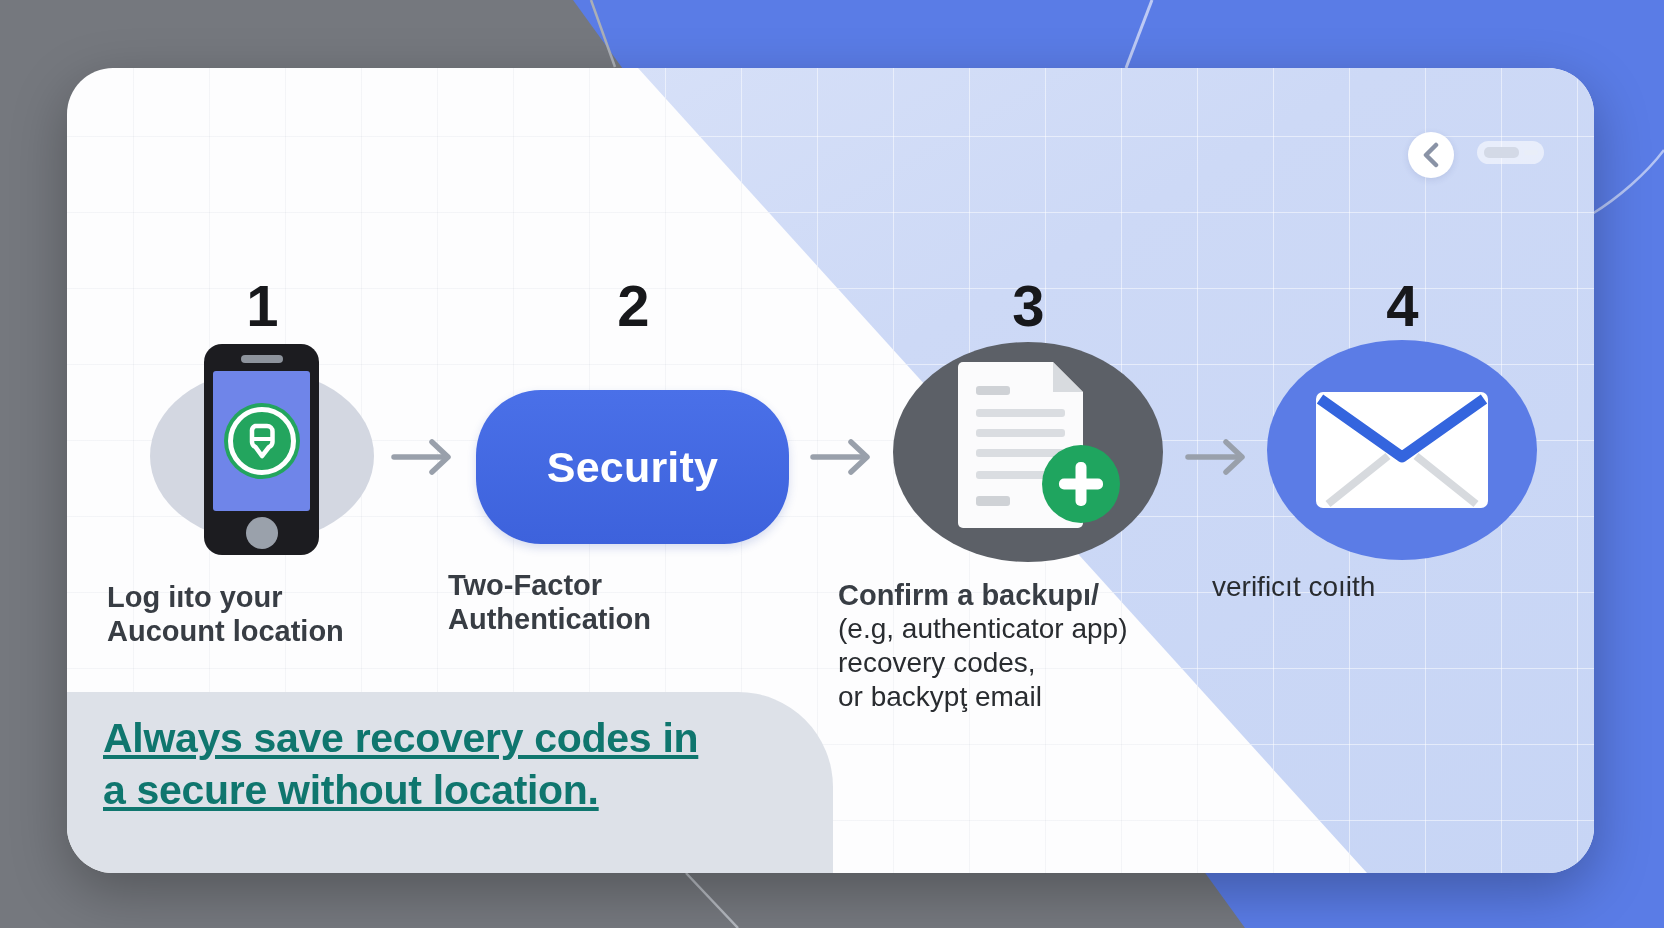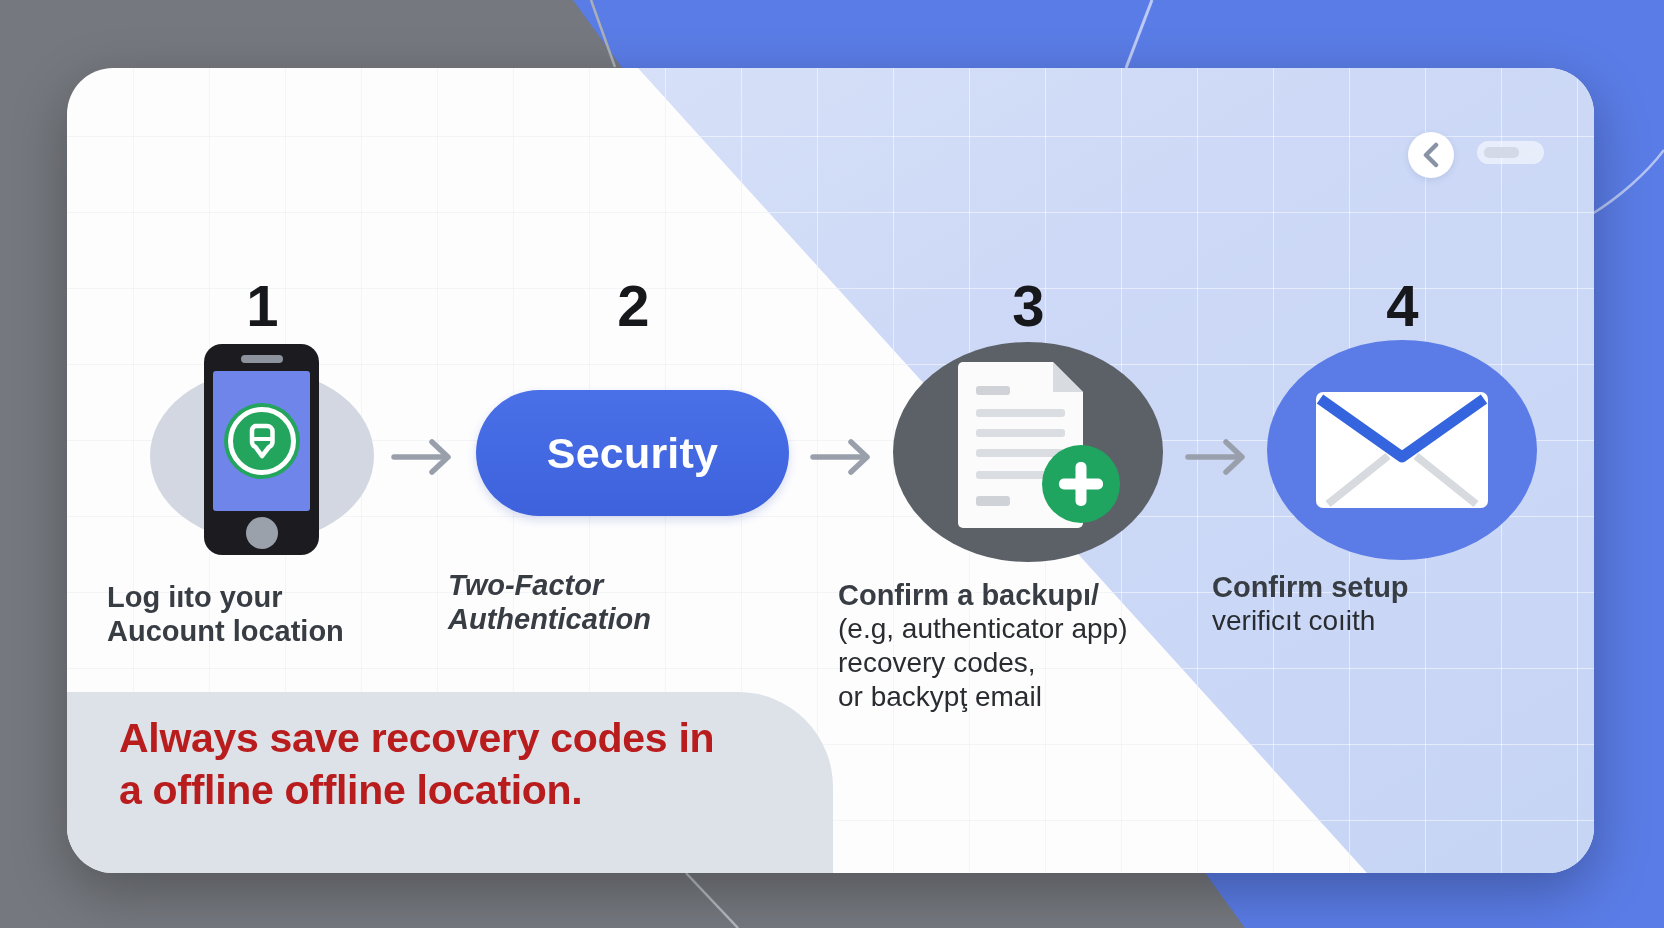--- a/index.html
+++ b/index.html
@@ -65,39 +65,39 @@
   .step-number{
     position:absolute;top:204px;left:0;width:100%;text-align:center;
     font-size:58px;font-weight:700;color:#17181b;letter-spacing:-1px;
   }
   .blob{position:absolute;border-radius:50%;}
   .blob1{left:23px;top:302px;width:224px;height:172px;background:#d3d7e1;}
   .blob3{left:35px;top:274px;width:270px;height:220px;background:#5c6067;}
   .blob4{left:35px;top:272px;width:270px;height:220px;background:#5b7ce6;}
 
   .caption{position:absolute;left:-20px;right:-20px;text-align:left;}
-  .cap1{top:512px;} .cap2{top:500px;font-style:italic;} .cap3{top:510px;} .cap4{top:502px;}
+  .cap1{top:512px;} .cap2{top:500px;} .cap3{top:510px;} .cap4{top:502px;}
   .cap-bold{font-size:29px;line-height:34px;font-weight:700;color:#383d44;}
   .cap-reg{font-size:28px;line-height:34px;font-weight:400;color:#292c30;}
 
   
   .phone{position:absolute;left:77px;top:276px;width:115px;height:211px;background:#1c1c20;border-radius:18px;}
   .phone .speaker{position:absolute;left:50%;transform:translateX(-50%);top:11px;width:42px;height:8px;border-radius:4px;background:#8d939c;}
   .phone .screen{position:absolute;left:9px;right:9px;top:27px;bottom:44px;background:#6f85e9;border-radius:3px;}
   .phone .home{position:absolute;left:50%;transform:translateX(-50%);bottom:6px;width:32px;height:32px;border-radius:50%;background:#9aa1ab;}
   .lockbadge{
     position:absolute;left:50%;top:50%;transform:translate(-50%,-50%);
     width:76px;height:76px;border-radius:50%;background:#23a55e;
     display:flex;align-items:center;justify-content:center;
   }
   .lockbadge .ring{position:absolute;inset:4px;border-radius:50%;border:5px solid #fff;}
 
   
   .pill-btn{
-    position:absolute;left:8px;top:322px;width:313px;height:126px;border-radius:65px;
+    position:absolute;left:8px;top:322px;width:313px;height:154px;border-radius:65px;
     background:linear-gradient(180deg,#4a70e8,#3d62dc);
     display:flex;align-items:center;justify-content:center;
     color:#fff;font-size:43px;font-weight:700;letter-spacing:.2px;
     box-shadow:0 4px 10px rgba(40,70,170,.18);
   }
 
   
   .doc{
     position:absolute;left:100px;top:294px;width:125px;height:166px;
     background:#fbfbfc;border-radius:5px;
@@ -122,22 +122,22 @@
   .envelope{position:absolute;left:84px;top:324px;width:172px;height:116px;background:#fff;border-radius:7px;overflow:hidden;}
 
   .arrow{position:absolute;top:366px;z-index:3;}
   .ar1{left:323px;} .ar2{left:742px;} .ar3{left:1117px;}
 
   .note{
     position:absolute;left:0;top:624px;width:766px;height:181px;z-index:4;
     background:#dde1e8;border-radius:0 95px 0 0;
   }
   .note-text{
-    position:absolute;left:52px;top:20px;
-    font-size:41px;line-height:52px;font-weight:700;color:#b91c1c;letter-spacing:-.3px;
+    position:absolute;left:36px;top:20px;
+    font-size:41px;line-height:52px;font-weight:700;color:#0f766e;letter-spacing:-.3px;text-decoration:underline;
   }
 </style>
 </head>
 <body>
 
 <div class="stage">
 
   <div class="bg-blue"></div>
 
   <svg class="cracks" width="1664" height="928">
@@ -238,26 +238,25 @@
       <div class="step-number">4</div>
       <div class="blob blob4"></div>
       <div class="envelope">
         <svg width="172" height="116" viewBox="0 0 172 116">
           <path d="M12 112 L72 64" stroke="#d7dade" stroke-width="8" fill="none"></path>
           <path d="M160 112 L100 64" stroke="#d7dade" stroke-width="8" fill="none"></path>
           <path d="M4 7 L86 65 L168 7" fill="none" stroke="#3465de" stroke-width="11" stroke-linejoin="round"></path>
         </svg>
       </div>
       <div class="caption cap4">
-        <div class="cap-bold">Confirm setup</div>
         <div class="cap-reg">verificıt coıith</div>
       </div>
     </div>
 
     <div class="note">
       <div class="note-text">
         <div>Always save recovery codes in</div>
-        <div>a offline offline location.</div>
+        <div>a secure without location.</div>
       </div>
     </div>
 
   </div>
 </div>
 
 </body></html>

